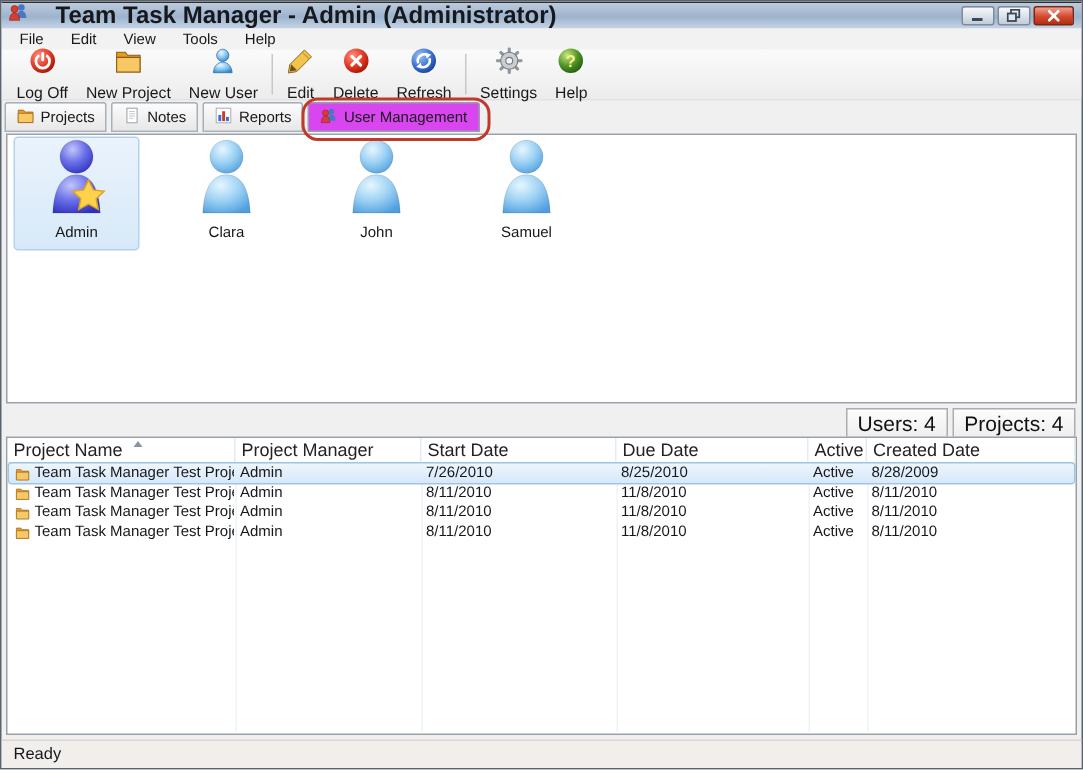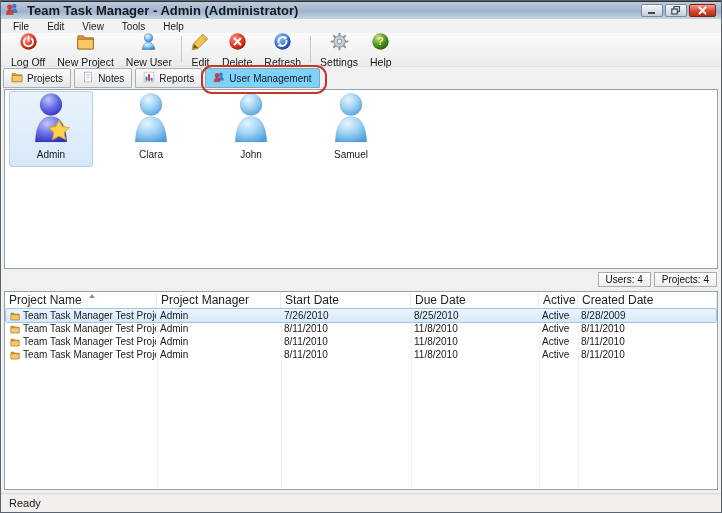--- a/index.html
+++ b/index.html
@@ -2,21 +2,21 @@
 <html><head>
 <meta charset="utf-8">
 <style>
   html,body{margin:0;padding:0;background:#d4d4d4;}
   #app{position:relative;width:722px;height:513px;background:#f0f0f0;border:1px solid #5a646e;
        box-sizing:border-box;font-family:"Liberation Sans",sans-serif;overflow:hidden;}
   
   .titlebar{position:absolute;left:0;top:0;width:100%;height:18px;box-sizing:border-box;
     background:linear-gradient(#bccbdd,#9db3cc 55%,#c6d5e6);border-top:1px solid #2f2f2f;
     display:flex;align-items:center;padding-left:4px;}
-  .title-text{font-size:13px;font-weight:bold;color:#15181c;margin-left:8px;white-space:nowrap;}
+  .title-text{font-size:16px;font-weight:bold;color:#15181c;margin-left:18px;white-space:nowrap;}
   .win-controls{position:absolute;right:5px;top:2px;display:flex;gap:2px;}
   .win-btn{width:22px;height:13px;border:1px solid #7e8b9b;border-radius:2px;box-sizing:border-box;
     background:linear-gradient(#f7f9fb,#c2cdd9);display:flex;align-items:center;justify-content:center;}
   .win-btn.close{width:27px;background:linear-gradient(#f2a08f,#d4492f 55%,#b12f14);border-color:#7e2410;}
   
   .menubar{position:absolute;left:0;top:18px;width:100%;height:14px;background:#f2f2f2;
     display:flex;align-items:center;padding-left:3px;box-sizing:border-box;}
   .menu-item{font-size:10px;color:#16181b;padding:0 9px;height:100%;display:flex;align-items:center;cursor:default;}
   
   .toolbar{position:absolute;left:0;top:32px;width:100%;height:34px;box-sizing:border-box;
@@ -24,32 +24,32 @@
     display:flex;align-items:center;padding-left:4px;}
   .tool-btn{display:flex;flex-direction:column;align-items:center;justify-content:center;
     padding:1px 6px;gap:1px;cursor:default;}
   .tool-btn .label{font-size:10.5px;color:#16181b;white-space:nowrap;}
   .tool-sep{width:1px;height:27px;background:#c8c8c8;margin:0 3px;}
   
   .tabstrip{position:absolute;left:2px;top:66px;height:22px;display:flex;gap:3px;align-items:center;}
   .tab{display:flex;align-items:center;gap:4px;height:20px;padding:0 7px;box-sizing:border-box;
     border:1px solid #a8b0b8;border-radius:2px 2px 0 0;background:linear-gradient(#fcfcfc,#e7e7e7);
     font-size:10px;color:#16181b;cursor:default;}
-  .tab.active{background:#7dd3fc;border-color:#97a1ab;}
+  .tab.active{background:#d946ef;border-color:#97a1ab;}
   .annotation{position:absolute;border:2px solid #c0392b;border-radius:11px;pointer-events:none;z-index:40;}
   
   .userpanel{position:absolute;left:3px;top:88px;width:714px;height:180px;background:#fff;
     border:1px solid #98a0a8;box-sizing:border-box;}
   .user-tile{position:absolute;top:1px;width:84px;height:76px;text-align:center;
     border:1px solid transparent;border-radius:3px;box-sizing:border-box;cursor:default;}
   .user-tile.selected{background:linear-gradient(#eaf3fc,#d7e9f9);border-color:#b3d2ee;}
   .user-name{font-size:10px;color:#16181b;margin-top:-3px;}
   
   .chips{position:absolute;right:4px;top:271px;display:flex;gap:3px;}
-  .chip{border:1px solid #adadad;background:linear-gradient(#fdfdfd,#eeeeee);font-size:10px;
+  .chip{border:1px solid #adadad;background:linear-gradient(#fdfdfd,#eeeeee);font-size:14px;
     color:#111;padding:1px 7px;white-space:nowrap;}
   
   .table{position:absolute;left:3px;top:290px;width:714px;height:199px;background:#fff;
     border:1px solid #98a0a8;box-sizing:border-box;overflow:hidden;}
   .thead{position:absolute;left:0;top:0;width:100%;height:16px;display:flex;
     border-bottom:1px solid #dfe3e7;background:#fff;}
   .th{font-size:12px;color:#222;padding-left:4px;display:flex;align-items:center;
     border-right:1px solid #e4ebf1;box-sizing:border-box;position:relative;cursor:default;}
   .sort{position:absolute;left:84px;top:2px;width:0;height:0;border-left:3px solid transparent;
     border-right:3px solid transparent;border-bottom:4px solid #8795a3;}

